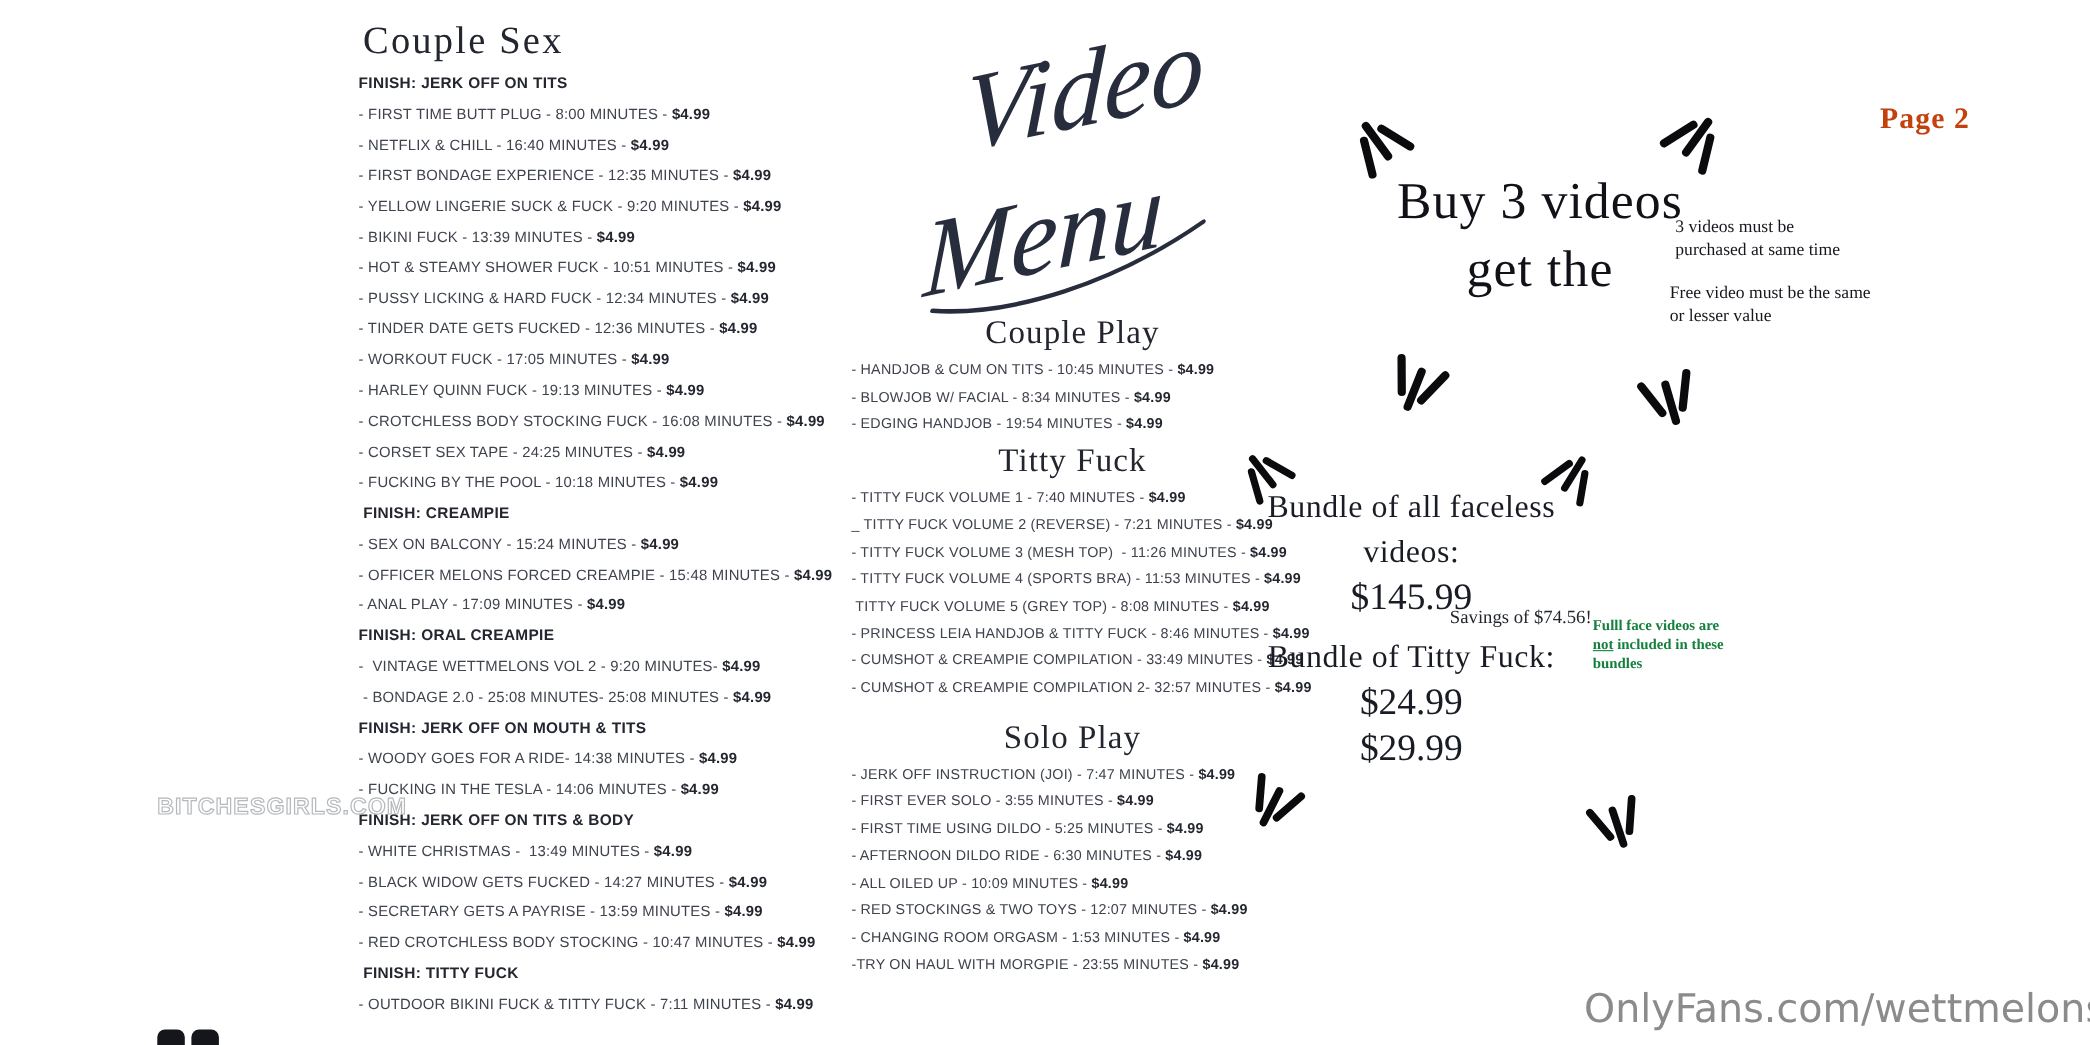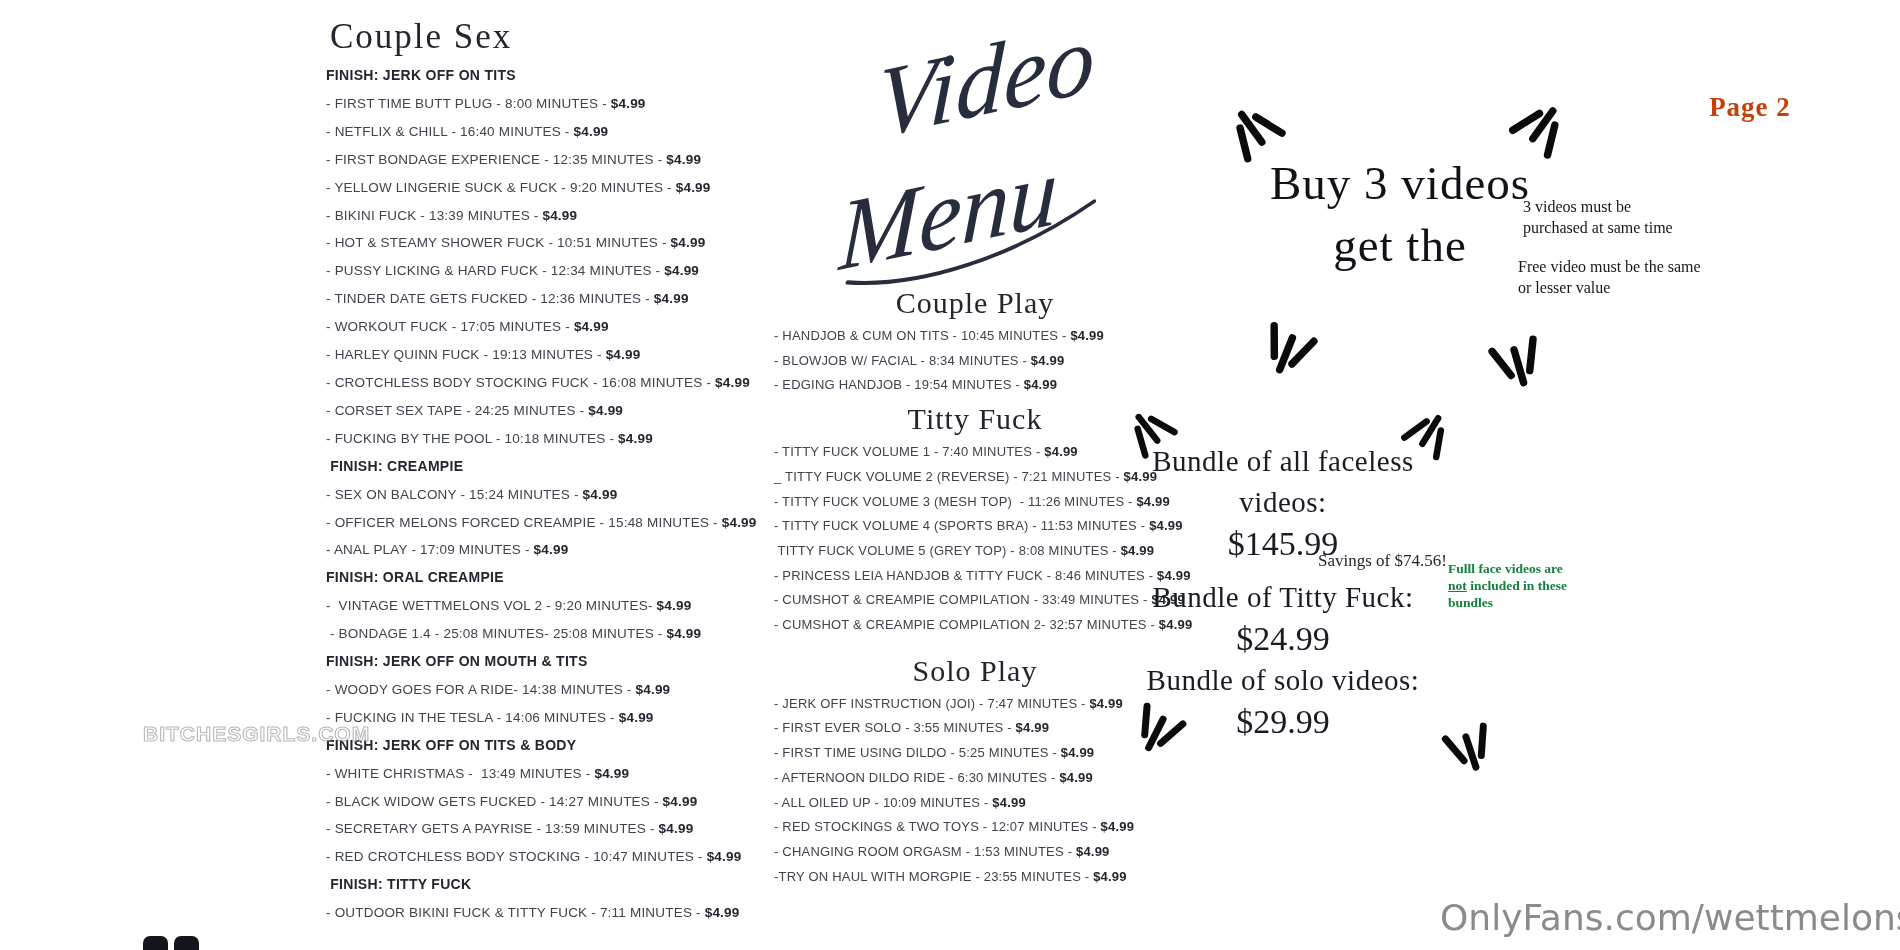--- a/index.html
+++ b/index.html
@@ -80,21 +80,21 @@
         <div class="menu-item"><span class="item-text">- HARLEY QUINN FUCK - 19:13 MINUTES - </span><span class="item-price">$4.99</span></div>
         <div class="menu-item"><span class="item-text">- CROTCHLESS BODY STOCKING FUCK - 16:08 MINUTES - </span><span class="item-price">$4.99</span></div>
         <div class="menu-item"><span class="item-text">- CORSET SEX TAPE - 24:25 MINUTES - </span><span class="item-price">$4.99</span></div>
         <div class="menu-item"><span class="item-text">- FUCKING BY THE POOL - 10:18 MINUTES - </span><span class="item-price">$4.99</span></div>
         <div class="finish-heading"> FINISH: CREAMPIE</div>
         <div class="menu-item"><span class="item-text">- SEX ON BALCONY - 15:24 MINUTES - </span><span class="item-price">$4.99</span></div>
         <div class="menu-item"><span class="item-text">- OFFICER MELONS FORCED CREAMPIE - 15:48 MINUTES - </span><span class="item-price">$4.99</span></div>
         <div class="menu-item"><span class="item-text">- ANAL PLAY - 17:09 MINUTES - </span><span class="item-price">$4.99</span></div>
         <div class="finish-heading">FINISH: ORAL CREAMPIE</div>
         <div class="menu-item"><span class="item-text">-  VINTAGE WETTMELONS VOL 2 - 9:20 MINUTES- </span><span class="item-price">$4.99</span></div>
-        <div class="menu-item"><span class="item-text"> - BONDAGE 1.4 - 25:08 MINUTES- 25:08 MINUTES - </span><span class="item-price">$4.99</span></div>
+        <div class="menu-item"><span class="item-text"> - BONDAGE 2.0 - 25:08 MINUTES- 25:08 MINUTES - </span><span class="item-price">$4.99</span></div>
         <div class="finish-heading">FINISH: JERK OFF ON MOUTH &amp; TITS</div>
         <div class="menu-item"><span class="item-text">- WOODY GOES FOR A RIDE- 14:38 MINUTES - </span><span class="item-price">$4.99</span></div>
         <div class="menu-item"><span class="item-text">- FUCKING IN THE TESLA - 14:06 MINUTES - </span><span class="item-price">$4.99</span></div>
         <div class="finish-heading">FINISH: JERK OFF ON TITS &amp; BODY</div>
         <div class="menu-item"><span class="item-text">- WHITE CHRISTMAS -  13:49 MINUTES - </span><span class="item-price">$4.99</span></div>
         <div class="menu-item"><span class="item-text">- BLACK WIDOW GETS FUCKED - 14:27 MINUTES - </span><span class="item-price">$4.99</span></div>
         <div class="menu-item"><span class="item-text">- SECRETARY GETS A PAYRISE - 13:59 MINUTES - </span><span class="item-price">$4.99</span></div>
         <div class="menu-item"><span class="item-text">- RED CROTCHLESS BODY STOCKING - 10:47 MINUTES - </span><span class="item-price">$4.99</span></div>
         <div class="finish-heading"> FINISH: TITTY FUCK</div>
         <div class="menu-item"><span class="item-text">- OUTDOOR BIKINI FUCK &amp; TITTY FUCK - 7:11 MINUTES - </span><span class="item-price">$4.99</span></div>
@@ -169,21 +169,20 @@
   <div class="bundle-note">
     <span>Fulll face videos are</span><br>
     <u><b>not</b></u><span> included in these</span><br>
     <span>bundles</span>
   </div>
   <div class="bundle b2">
     <div class="label">Bundle of Titty Fuck:</div>
     <div class="price">$24.99</div>
   </div>
   <div class="bundle b3">
-    <div class="label">Bundle of solo videos:</div>
     <div class="price">$29.99</div>
   </div>
 
   <svg class="burst" viewBox="0 0 60 60" style="left:1222px;top:100px;transform:rotate(-38deg)">
       <use href="#burst"></use>
     </svg>
   <svg class="burst" viewBox="0 0 60 60" style="left:1508px;top:96px;transform:rotate(34deg)">
       <use href="#burst"></use>
     </svg>
   <svg class="burst" viewBox="0 0 60 60" style="left:1256px;top:318px;transform:rotate(200deg)">

